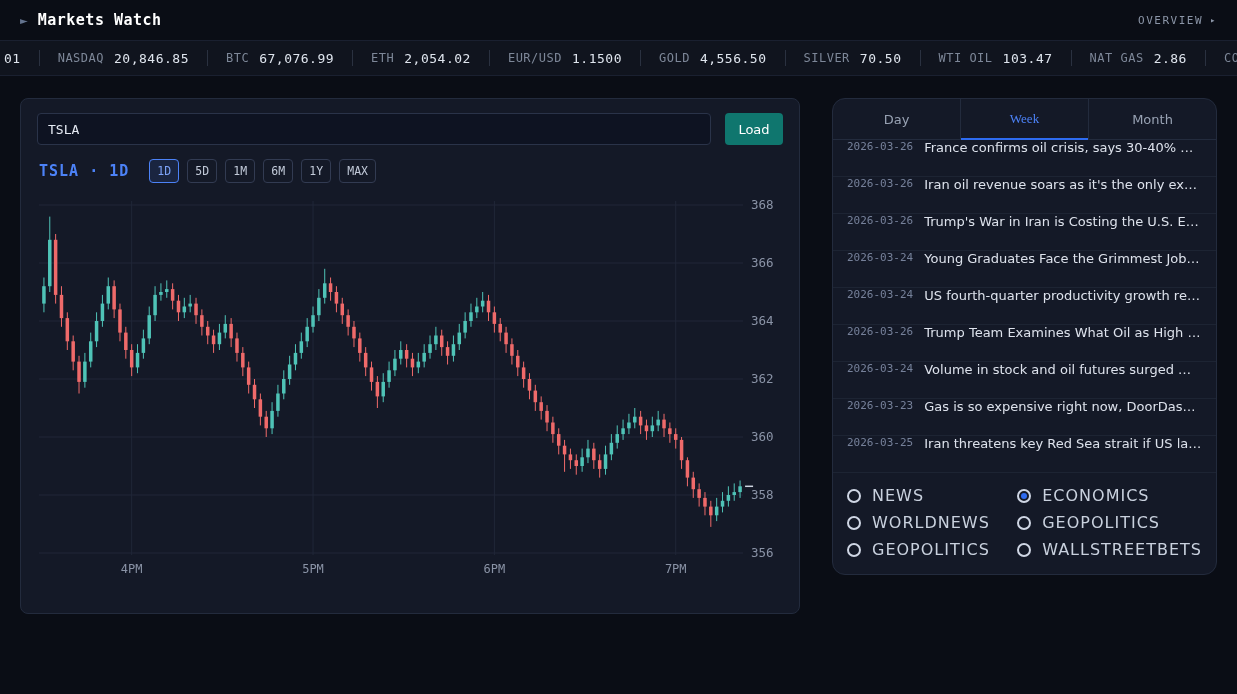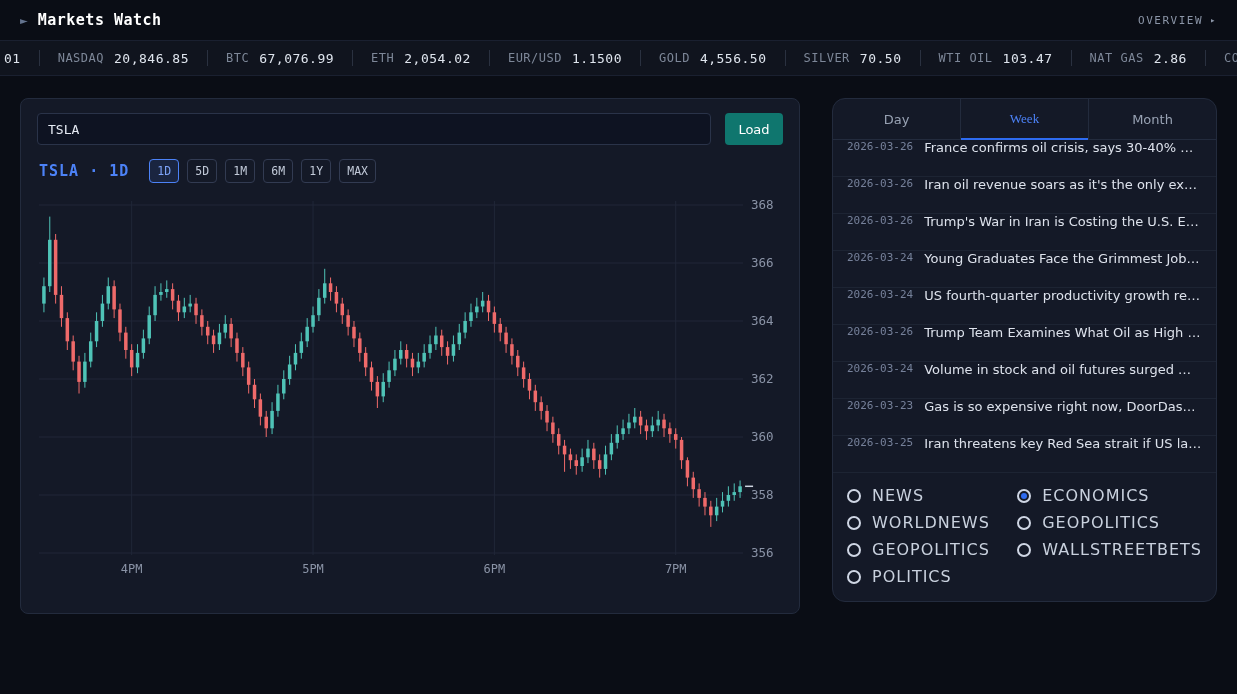--- a/index.html
+++ b/index.html
@@ -479,20 +479,16 @@
           <span class="filter-label">GEOPOLITICS</span>
         </div>
         <div class="filter">
           <span class="radio"></span>
           <span class="filter-label">GEOPOLITICS</span>
         </div>
         <div class="filter">
           <span class="radio"></span>
           <span class="filter-label">WALLSTREETBETS</span>
         </div>
-        <div class="filter">
-          <span class="radio"></span>
-          <span class="filter-label">POLITICS</span>
-        </div>
       </div>
   </div>
 
 </div>
 
 </body></html>

